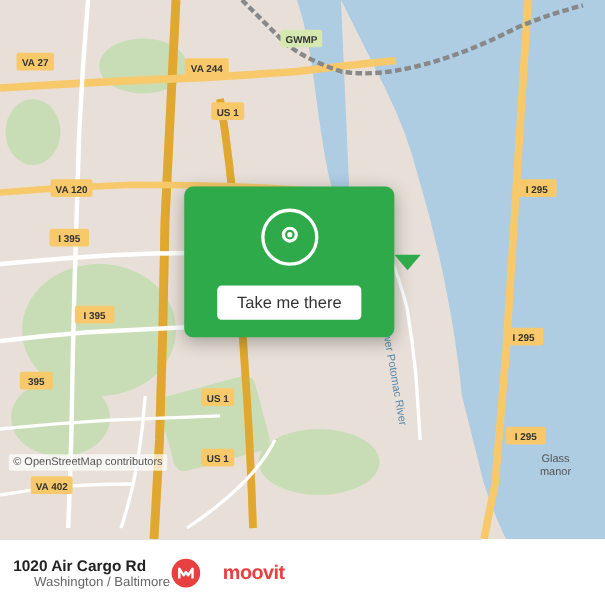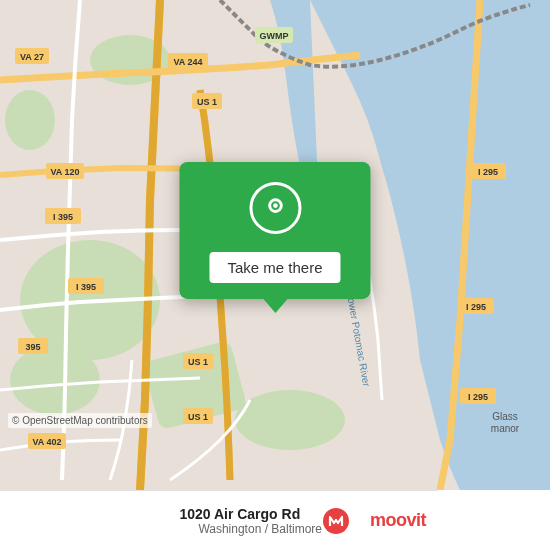--- a/index.html
+++ b/index.html
@@ -24,21 +24,21 @@
       width: 100%;
       height: 100%;
     }
 
     #popup-overlay {
       position: absolute;
       top: 50%;
       left: 50%;
       transform: translate(-50%, -55%);
       display: flex;
-      flex-direction: column;
+      flex-direction: row;
       align-items: center;
       z-index: 10;
     }
 
     #popup-card {
       background: #2eaa4a;
       border-radius: 8px;
       padding: 20px 30px 16px 30px;
       display: flex;
       flex-direction: column;
@@ -81,21 +81,21 @@
     }
 
     #bottom-bar {
       width: 438px;
       height: 60px;
       background: white;
       display: flex;
       align-items: center;
       padding: 0 12px;
       border-top: 1px solid #e0e0e0;
-      justify-content: flex-end;
+      justify-content: flex-start;
     }
 
     #address-block {
       display: flex;
       flex-direction: column;
       justify-content: center;
     }
 
     #address-main {
       font-size: 14px;

